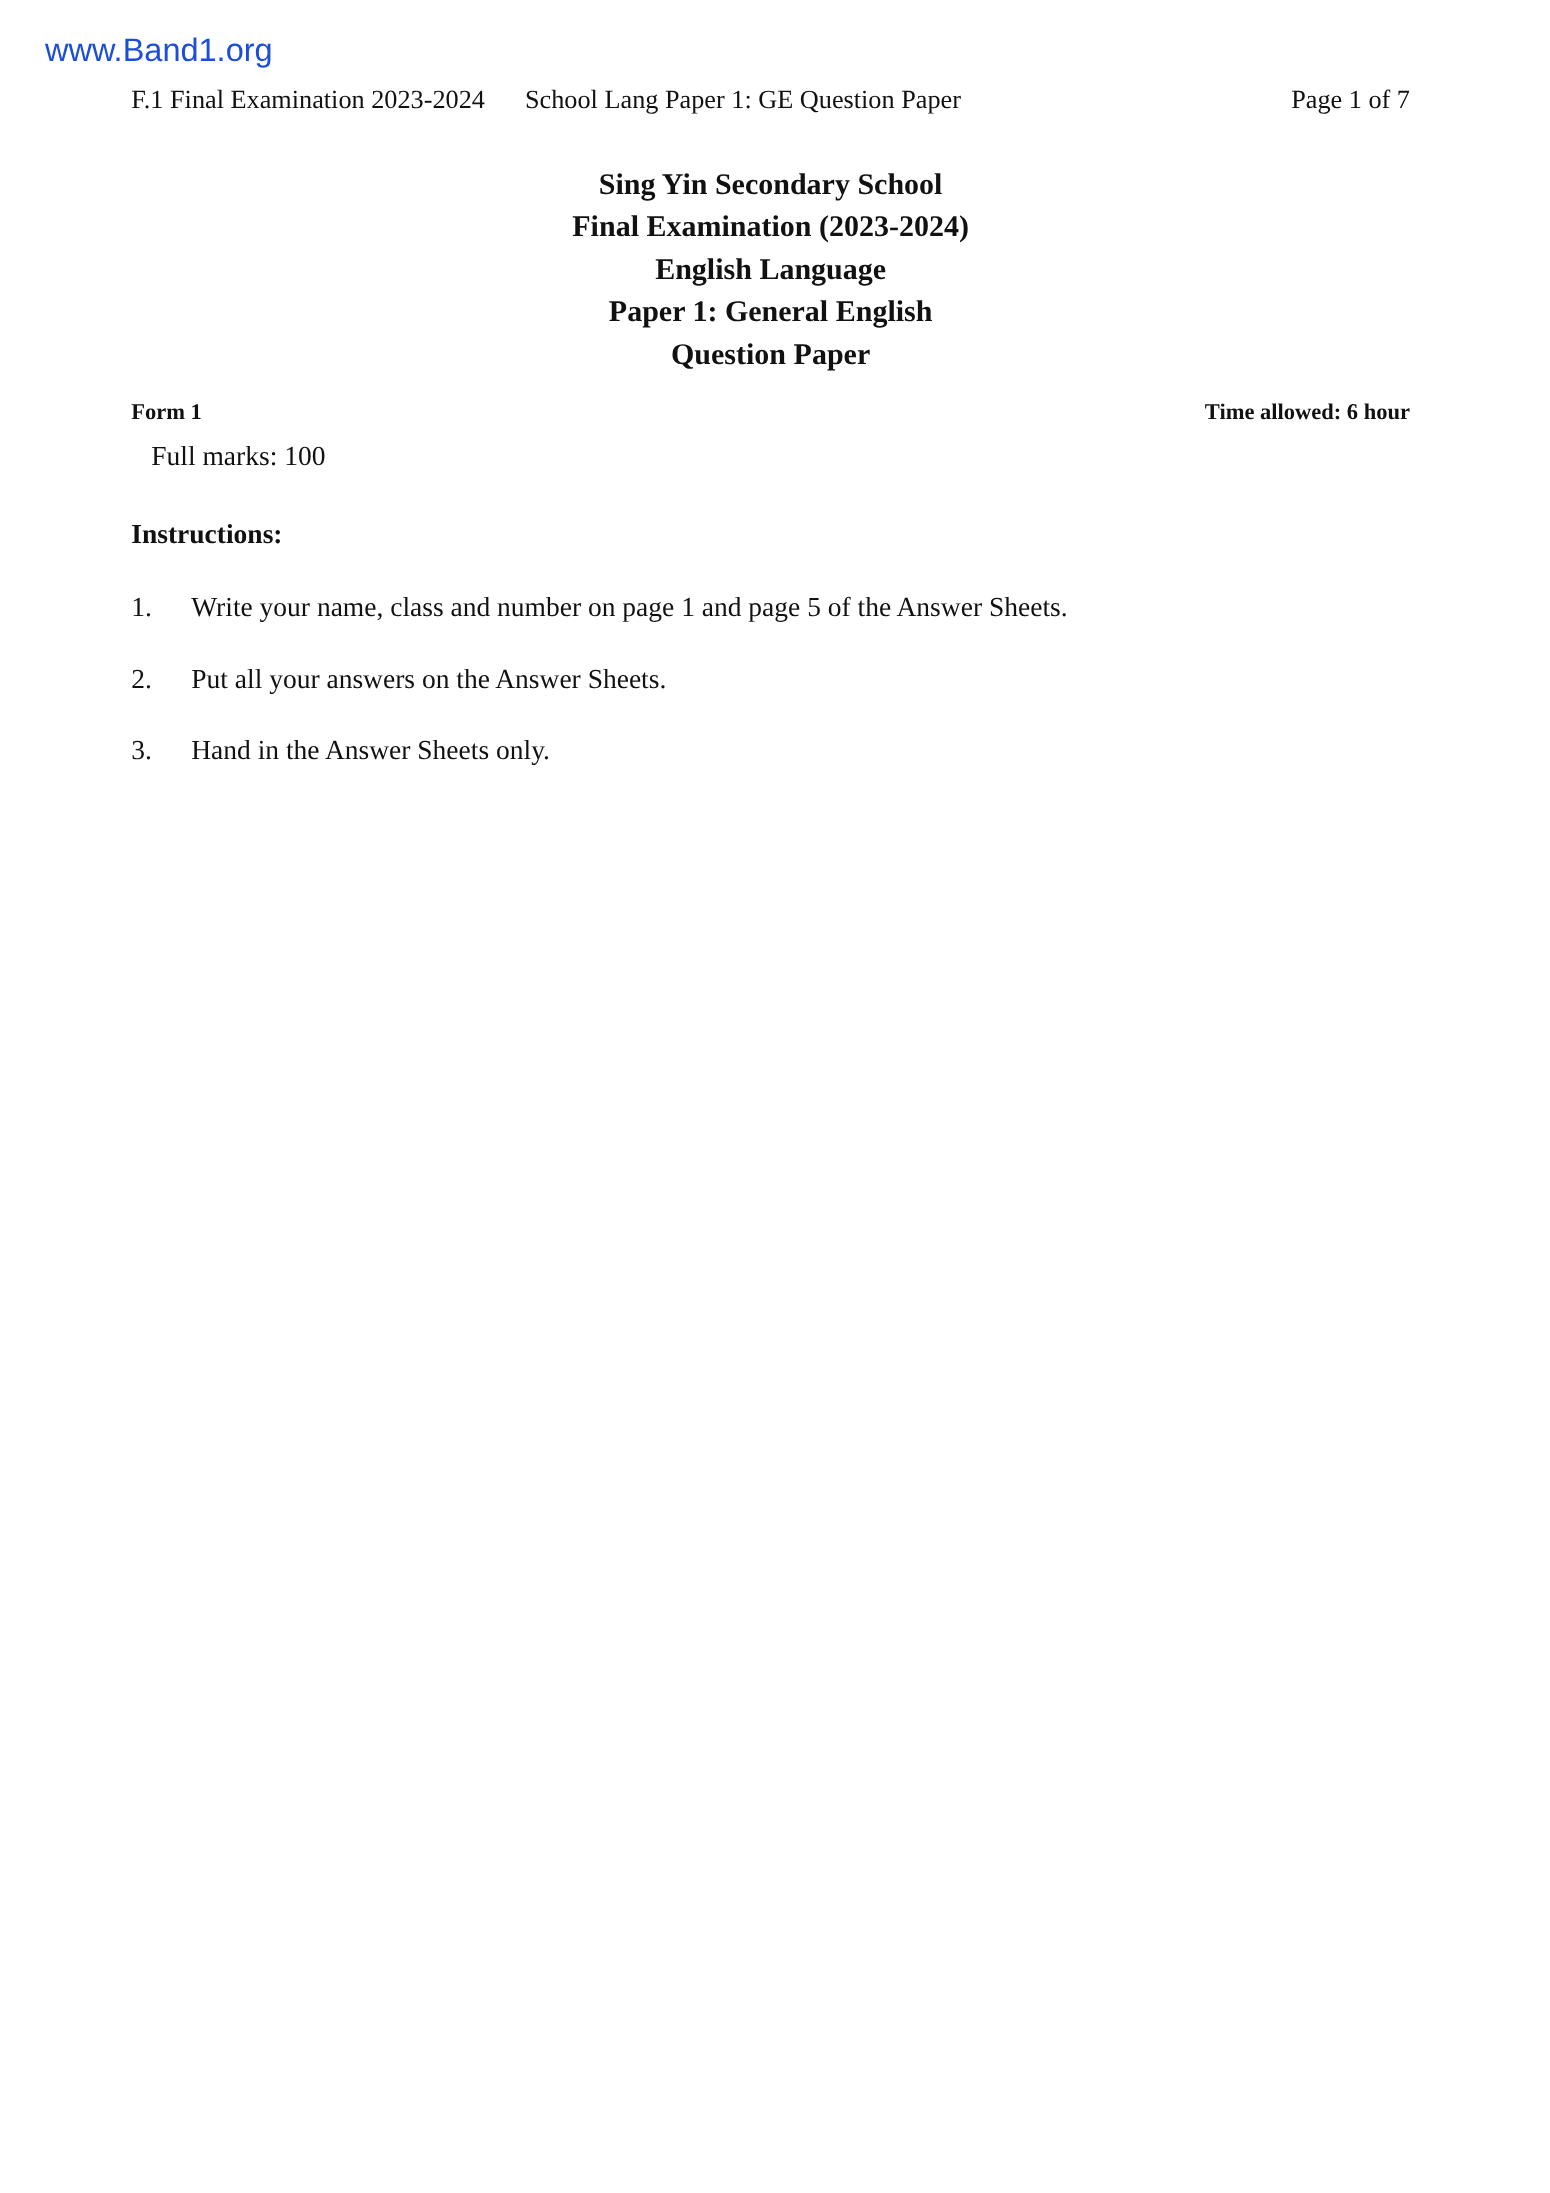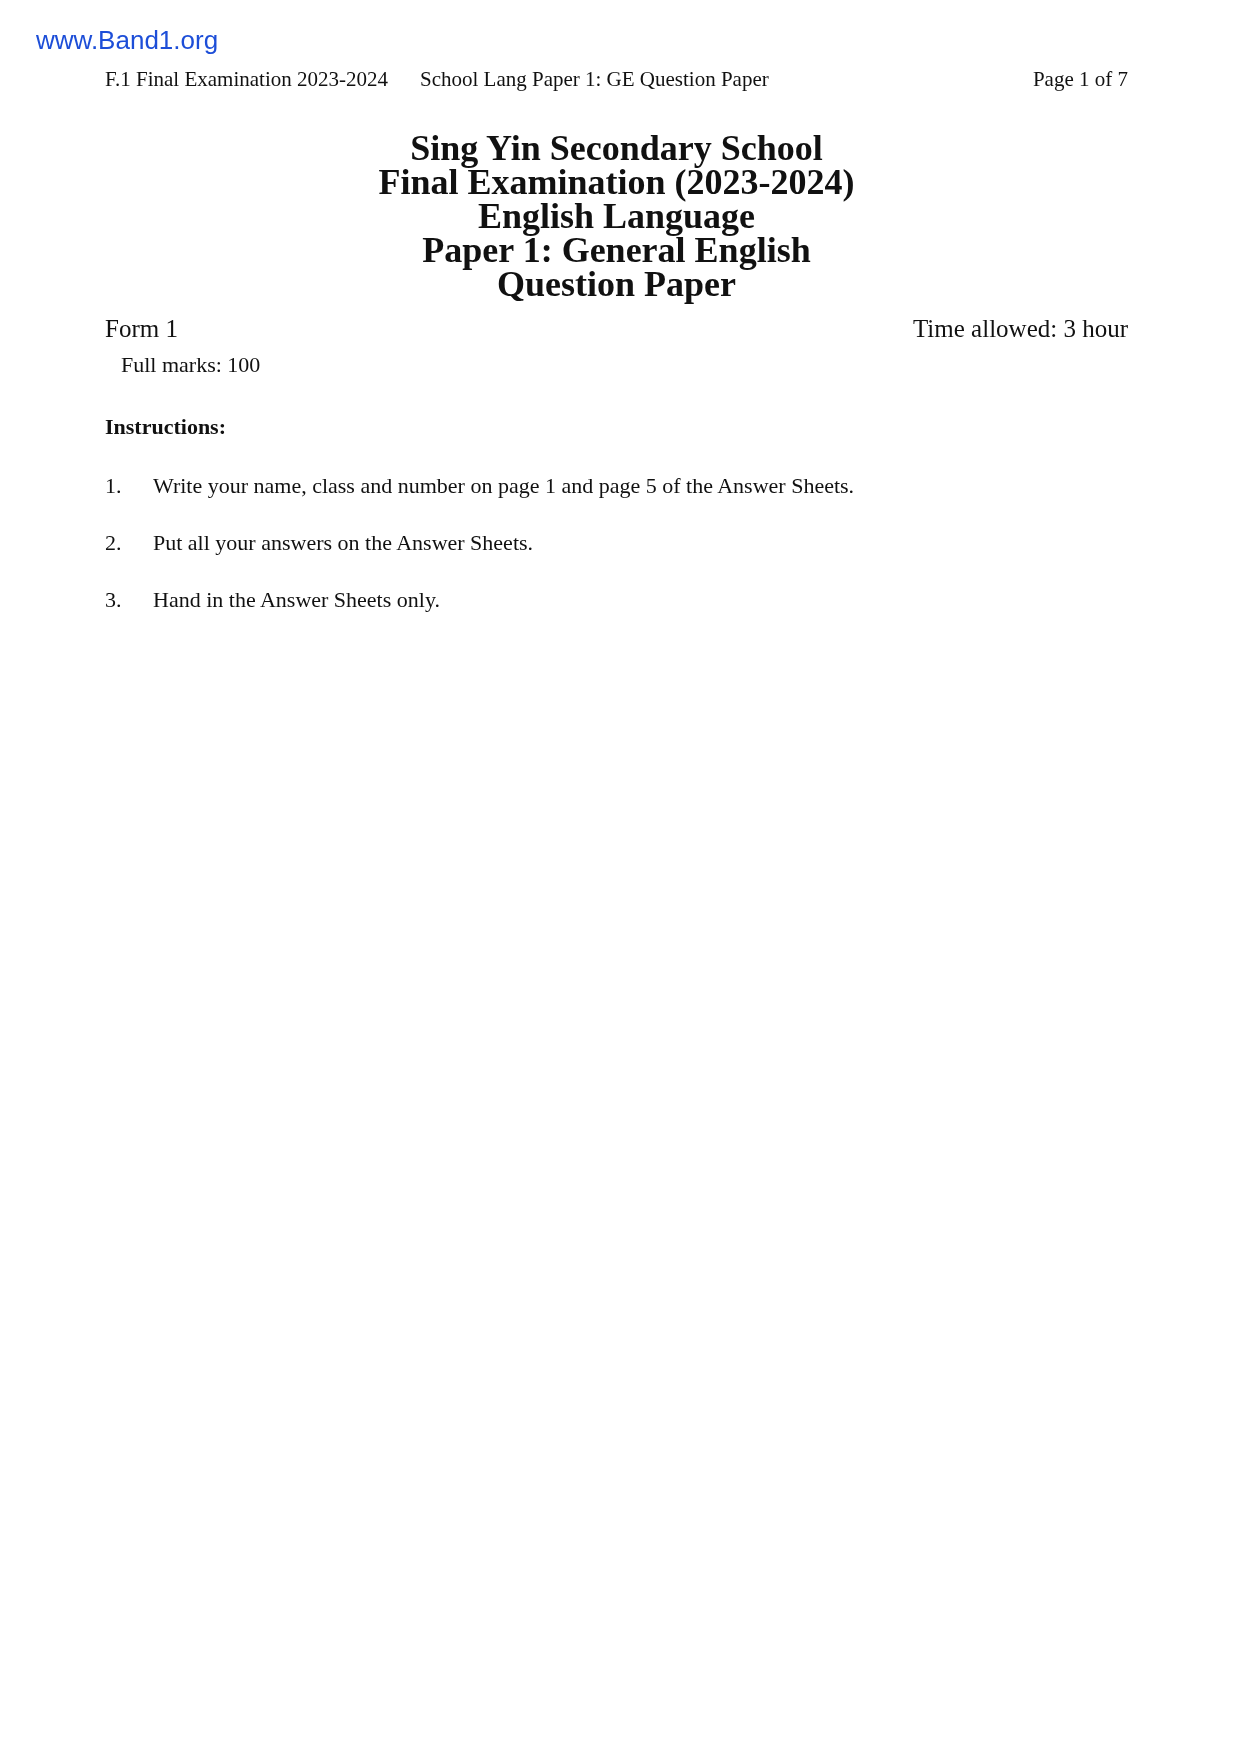--- a/index.html
+++ b/index.html
@@ -44,33 +44,34 @@
   .doc-header .seg-right {
     margin-left: auto;
   }
   .title-block {
     position: absolute;
     left: 105px;
     right: 112px;
     top: 131px;
     text-align: center;
     font-weight: bold;
-    font-size: 36px;
+    font-size: 24px;
     line-height: 34px;
   }
   .meta-row {
     position: absolute;
     left: 105px;
     right: 112px;
     top: 315px;
     display: flex;
     justify-content: space-between;
     align-items: baseline;
-    font-size: 25px;
+    font-size: 18px;
     line-height: 28px;
+    font-weight: bold;
   }
   .full-marks {
     position: absolute;
     left: 105px;
     top: 351px;
     font-size: 22px;
     line-height: 28px;
     margin-left: 16px;
   }
   .instructions-heading {
@@ -117,21 +118,21 @@
   <div class="title-block">
     <div>Sing Yin Secondary School</div>
     <div>Final Examination (2023-2024)</div>
     <div>English Language</div>
     <div>Paper 1: General English</div>
     <div>Question Paper</div>
   </div>
 
   <div class="meta-row">
     <span>Form 1</span>
-    <span>Time allowed: 3 hour</span>
+    <span>Time allowed: 6 hour</span>
   </div>
 
   <div class="full-marks">Full marks: 100</div>
 
   <div class="instructions-heading">Instructions:</div>
 
   <div class="instructions-list">
     <div class="instr-item">
       <span class="instr-num">1.</span>
       <span class="instr-text">Write your name, class and number on page 1 and page 5 of the Answer Sheets.</span>

